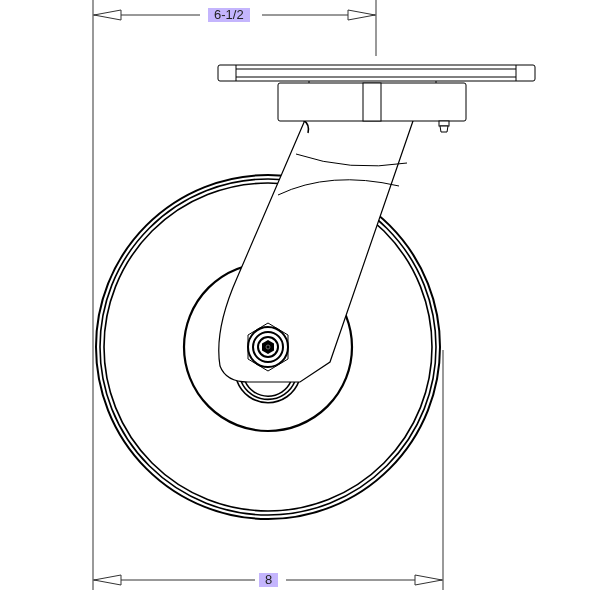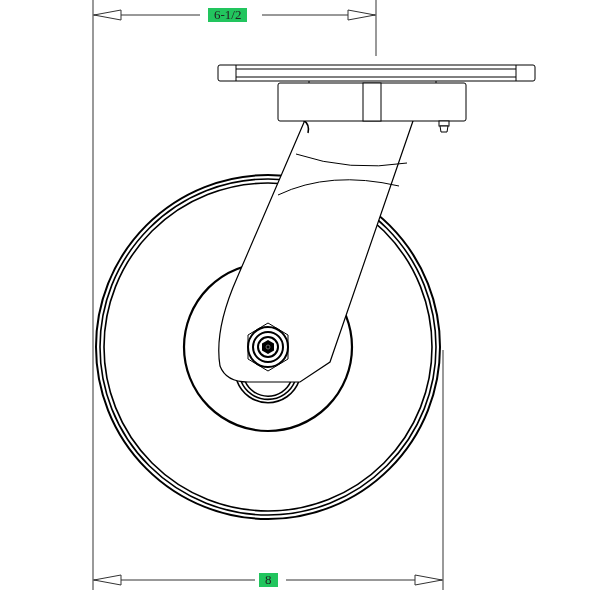--- a/index.html
+++ b/index.html
@@ -1,18 +1,18 @@
 <!DOCTYPE html>
 <html><head>
 <meta charset="utf-8">
 <style>
   html, body { margin:0; padding:0; background:#ffffff; }
   body { width:600px; height:600px; overflow:hidden; position:relative; font-family:"Liberation Sans", sans-serif; }
   #drawing { position:absolute; left:0; top:0; width:600px; height:600px; }
-  .dim-label { position:absolute; background:#22c55e; color:#222; font-size:13px; padding:0 6px; line-height:14px;font-family:Liberation Serif, serif; }
+  .dim-label { position:absolute; background:#c4b5fd; color:#222; font-size:13px; padding:0 6px; line-height:14px; }
   #dim-top-label { left:208px; top:8px; }
   #dim-bottom-label { left:259px; top:573px; }
 </style>
 </head>
 <body>
 
 <svg id="drawing" viewBox="0 0 600 600" xmlns="http://www.w3.org/2000/svg">
 
   <g stroke="#555" stroke-width="1.2" fill="none">
     <line x1="93" y1="0" x2="93" y2="590"></line>

